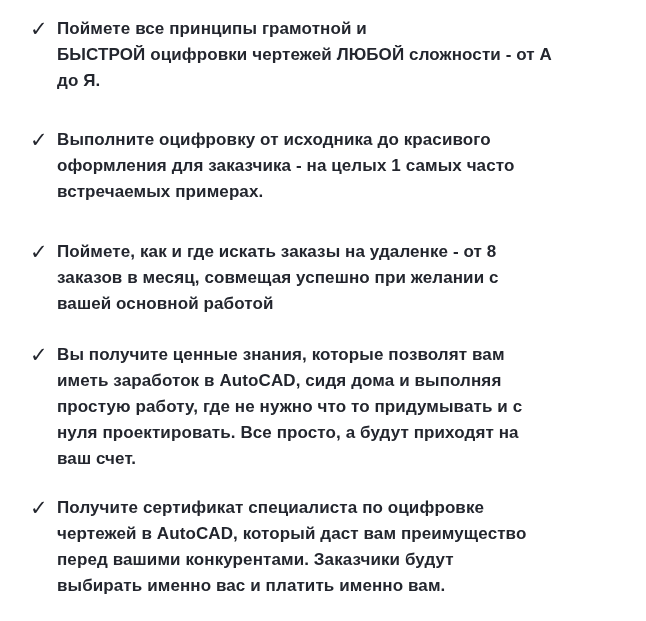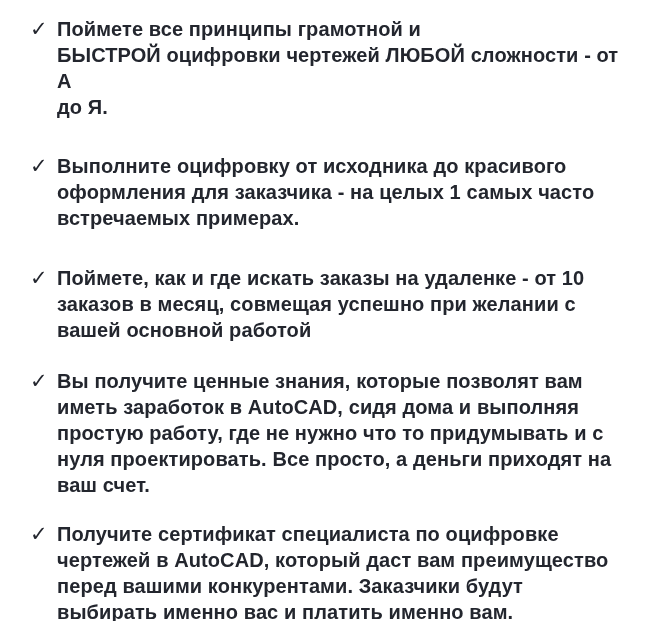--- a/index.html
+++ b/index.html
@@ -29,21 +29,21 @@
   .check-mark {
     flex: 0 0 27px;
     width: 27px;
     font-size: 21px;
     line-height: 26px;
     font-weight: 400;
     color: #23262e;
   }
   .check-text {
     flex: 1 1 auto;
-    font-size: 20px;
+    font-size: 17px;
     line-height: 26px;
     font-weight: bold;
     color: #23262e;
     white-space: pre-line;
     letter-spacing: 0.1px;
   }
 </style>
 </head>
 <body>
 
@@ -58,31 +58,31 @@
 
   <div class="check-item">
     <span class="check-mark">✓</span>
     <span class="check-text">Выполните оцифровку от исходника до красивого
 оформления для заказчика - на целых 1 самых часто
 встречаемых примерах.</span>
   </div>
 
   <div class="check-item">
     <span class="check-mark">✓</span>
-    <span class="check-text">Поймете, как и где искать заказы на удаленке - от 10
+    <span class="check-text">Поймете, как и где искать заказы на удаленке - от 8
 заказов в месяц, совмещая успешно при желании с
 вашей основной работой</span>
   </div>
 
   <div class="check-item">
     <span class="check-mark">✓</span>
     <span class="check-text">Вы получите ценные знания, которые позволят вам
 иметь заработок в AutoCAD, сидя дома и выполняя
 простую работу, где не нужно что то придумывать и с
-нуля проектировать. Все просто, а деньги приходят на
+нуля проектировать. Все просто, а будут приходят на
 ваш счет.</span>
   </div>
 
   <div class="check-item">
     <span class="check-mark">✓</span>
     <span class="check-text">Получите сертификат специалиста по оцифровке
 чертежей в AutoCAD, который даст вам преимущество
 перед вашими конкурентами. Заказчики будут
 выбирать именно вас и платить именно вам.</span>
   </div>

